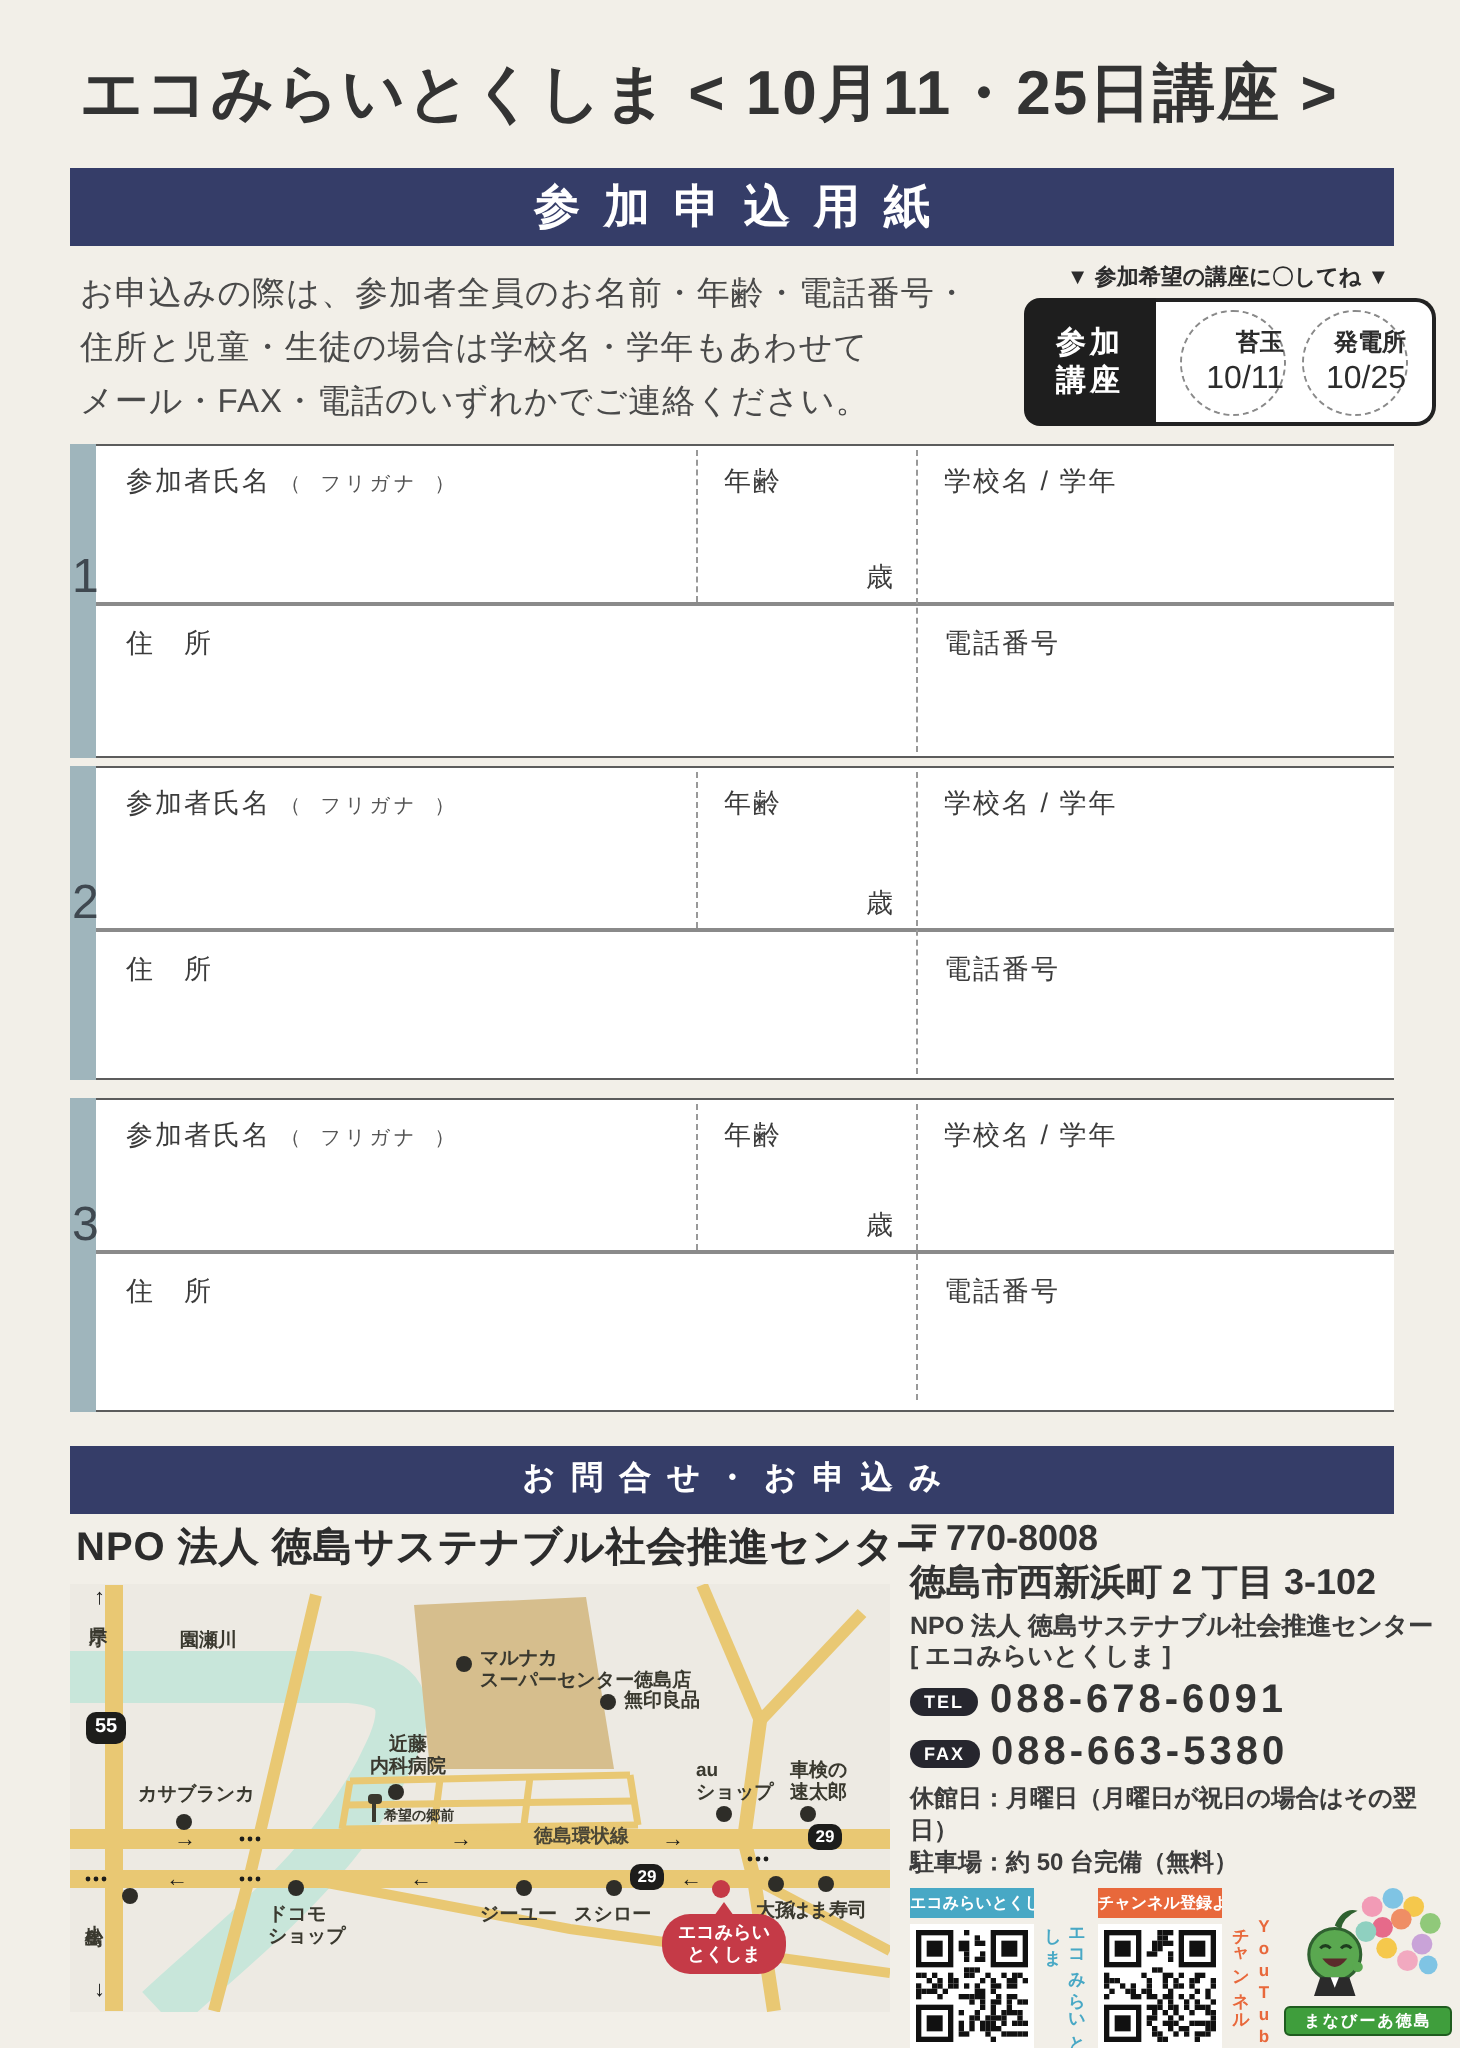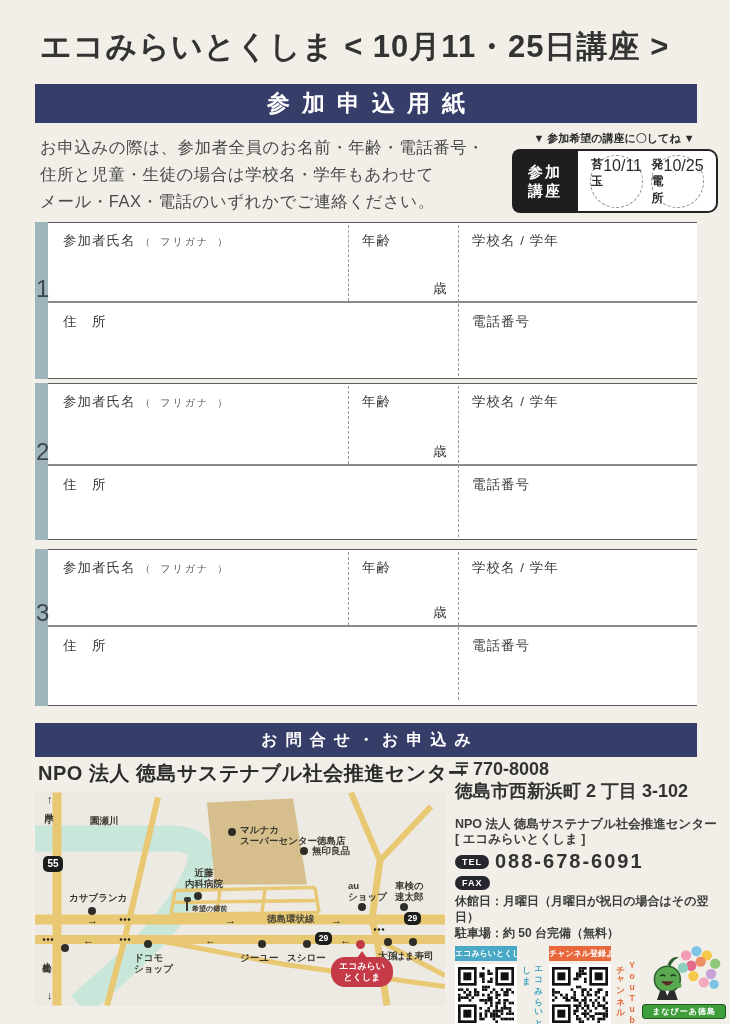--- a/index.html
+++ b/index.html
@@ -11,21 +11,21 @@
   .navy-banner { position:absolute; left:35px; width:662px; background:#353d68; color:#fff; text-align:center; font-weight:bold; }
   .banner1 { top:84px; height:39px; line-height:39px; font-size:23px; letter-spacing:12px; text-indent:12px; }
   .banner2 { top:723px; height:34px; line-height:34px; font-size:16px; letter-spacing:8px; text-indent:8px; }
 
   .intro { position:absolute; left:40px; top:134px; font-size:16.5px; line-height:27px; color:#4a4a4a; letter-spacing:0.5px; }
 
   .course-hint { position:absolute; left:508px; top:131px; width:212px; text-align:center; font-size:11px; font-weight:bold; color:#2c2c2c; }
   .course-box { position:absolute; left:512px; top:149px; width:206px; height:64px; display:flex; }
   .course-label { width:66px; background:#1e1e1e; color:#fff; border-radius:8px 0 0 8px; display:flex; flex-direction:column; justify-content:center; align-items:center; font-size:15px; font-weight:bold; line-height:19px; letter-spacing:2px; }
   .course-options { flex:1; background:#fff; border:2px solid #222; border-left:none; border-radius:0 10px 10px 0; display:flex; justify-content:center; align-items:center; gap:8px; }
-  .course-circle { width:53px; height:53px; border:1.6px dashed #8a8a8a; border-radius:50%; display:flex; flex-direction:row; justify-content:center; align-items:flex-start; background:#fff; cursor:pointer; }
+  .course-circle { width:53px; height:53px; border:1.6px dashed #8a8a8a; border-radius:50%; display:flex; flex-direction:column; justify-content:center; align-items:flex-end; background:#fff; cursor:pointer; }
   .course-circle .cname { font-size:12px; font-weight:bold; color:#2c2c2c; }
   .course-circle .cdate { font-size:16px; color:#2c2c2c; margin-top:1px; }
 
   .form-block { position:absolute; left:35px; width:662px; height:157px; }
   .form-strip { position:absolute; left:0; top:0; bottom:0; width:13px; background:#9fb5bc; }
   .form-white { position:absolute; left:13px; right:0; top:0; bottom:0; background:#fff; border-top:1.5px solid #5c5c5c; border-bottom:1.5px solid #5c5c5c; }
   .form-num { position:absolute; left:1px; font-size:24px; color:#3f4850; z-index:3; background:transparent; line-height:1; }
   .mid-line { position:absolute; left:13px; right:0; height:1.5px; background:#8a8a8a; }
   .vdash { position:absolute; width:0; border-left:1.3px dashed #999; }
   .cell-label { position:absolute; font-size:13.5px; color:#3c3c3c; letter-spacing:1px; }
@@ -48,21 +48,21 @@
   .road-arrow { position:absolute; font-size:11px; font-weight:bold; color:#1d1d1b; line-height:10px; }
   .bus-icon { position:absolute; width:2px; height:9px; background:#3a392f; }
   .bus-icon:before { content:""; position:absolute; left:-2.5px; top:-5px; width:7px; height:5px; border-radius:2px; background:#3a392f; }
   .dest-bubble { position:absolute; left:296px; top:165px; width:62px; height:30px; background:#c53a47; border-radius:14px; color:#fff; font-size:9px; font-weight:bold; text-align:center; line-height:11px; padding-top:4px; }
   .dest-bubble:before { content:""; position:absolute; left:26px; top:-6px; border-left:5px solid transparent; border-right:5px solid transparent; border-bottom:7px solid #c53a47; }
   .dest-dot { position:absolute; left:321px; top:148px; width:9px; height:9px; border-radius:50%; background:#c53a47; }
 
   
   .rcol { position:absolute; left:455px; top:758px; width:272px; }
   .postal { font-size:18px; font-weight:bold; color:#333; line-height:22px; }
-  .addr { font-size:18px; font-weight:bold; color:#333; line-height:23px; margin-bottom:14px; }
+  .addr { font-size:18px; font-weight:bold; color:#333; line-height:23px; margin-bottom:3px; }
   .orgsub { font-size:12.5px; color:#3c3c3c; font-weight:bold; line-height:15px; }
   .phone-row { display:flex; align-items:center; gap:6px; margin-top:3px; }
   .pill { background:#26262e; color:#fff; font-size:9px; font-weight:bold; border-radius:8px; padding:2px 7px; letter-spacing:1px; }
   .phone-num { font-size:20px; font-weight:bold; color:#333; letter-spacing:2px; }
   .mail-num { font-size:14.5px; font-weight:bold; color:#333; letter-spacing:0.5px; }
   .note-line { font-size:12px; color:#3c3c3c; font-weight:bold; line-height:16px; }
 
   .qr-row { display:flex; margin-top:5px; gap:4px; }
   .qr-group { width:62px; }
   .qr-tag { color:#fff; font-size:8px; font-weight:bold; text-align:center; padding:2px 0; white-space:nowrap; overflow:hidden; }
@@ -281,20 +281,21 @@
     <div class="postal">〒770-8008</div>
     <div class="addr">徳島市西新浜町 2 丁目 3-102</div>
     <div class="orgsub">NPO 法人 徳島サステナブル社会推進センター</div>
     <div class="orgsub">[ エコみらいとくしま ]</div>
     <div class="phone-row">
       <span class="pill">TEL</span>
       <span class="phone-num">088-678-6091</span>
     </div>
     <div class="phone-row">
       <span class="pill">FAX</span>
+      <span class="phone-num">088-663-5380</span>
     </div>
     <div class="note-line" style="margin-top:3px">休館日：月曜日（月曜日が祝日の場合はその翌日）</div>
     <div class="note-line">駐車場：約 50 台完備（無料）</div>
 
     <div class="qr-row">
       <div class="qr-group">
         <div class="qr-tag teal">エコみらいとくしま</div>
         <div class="qr"><svg viewBox="0 0 63 63" xmlns="http://www.w3.org/2000/svg">
               <rect x="27" y="0" width="3" height="3"></rect>
               <rect x="33" y="3" width="3" height="3"></rect>

